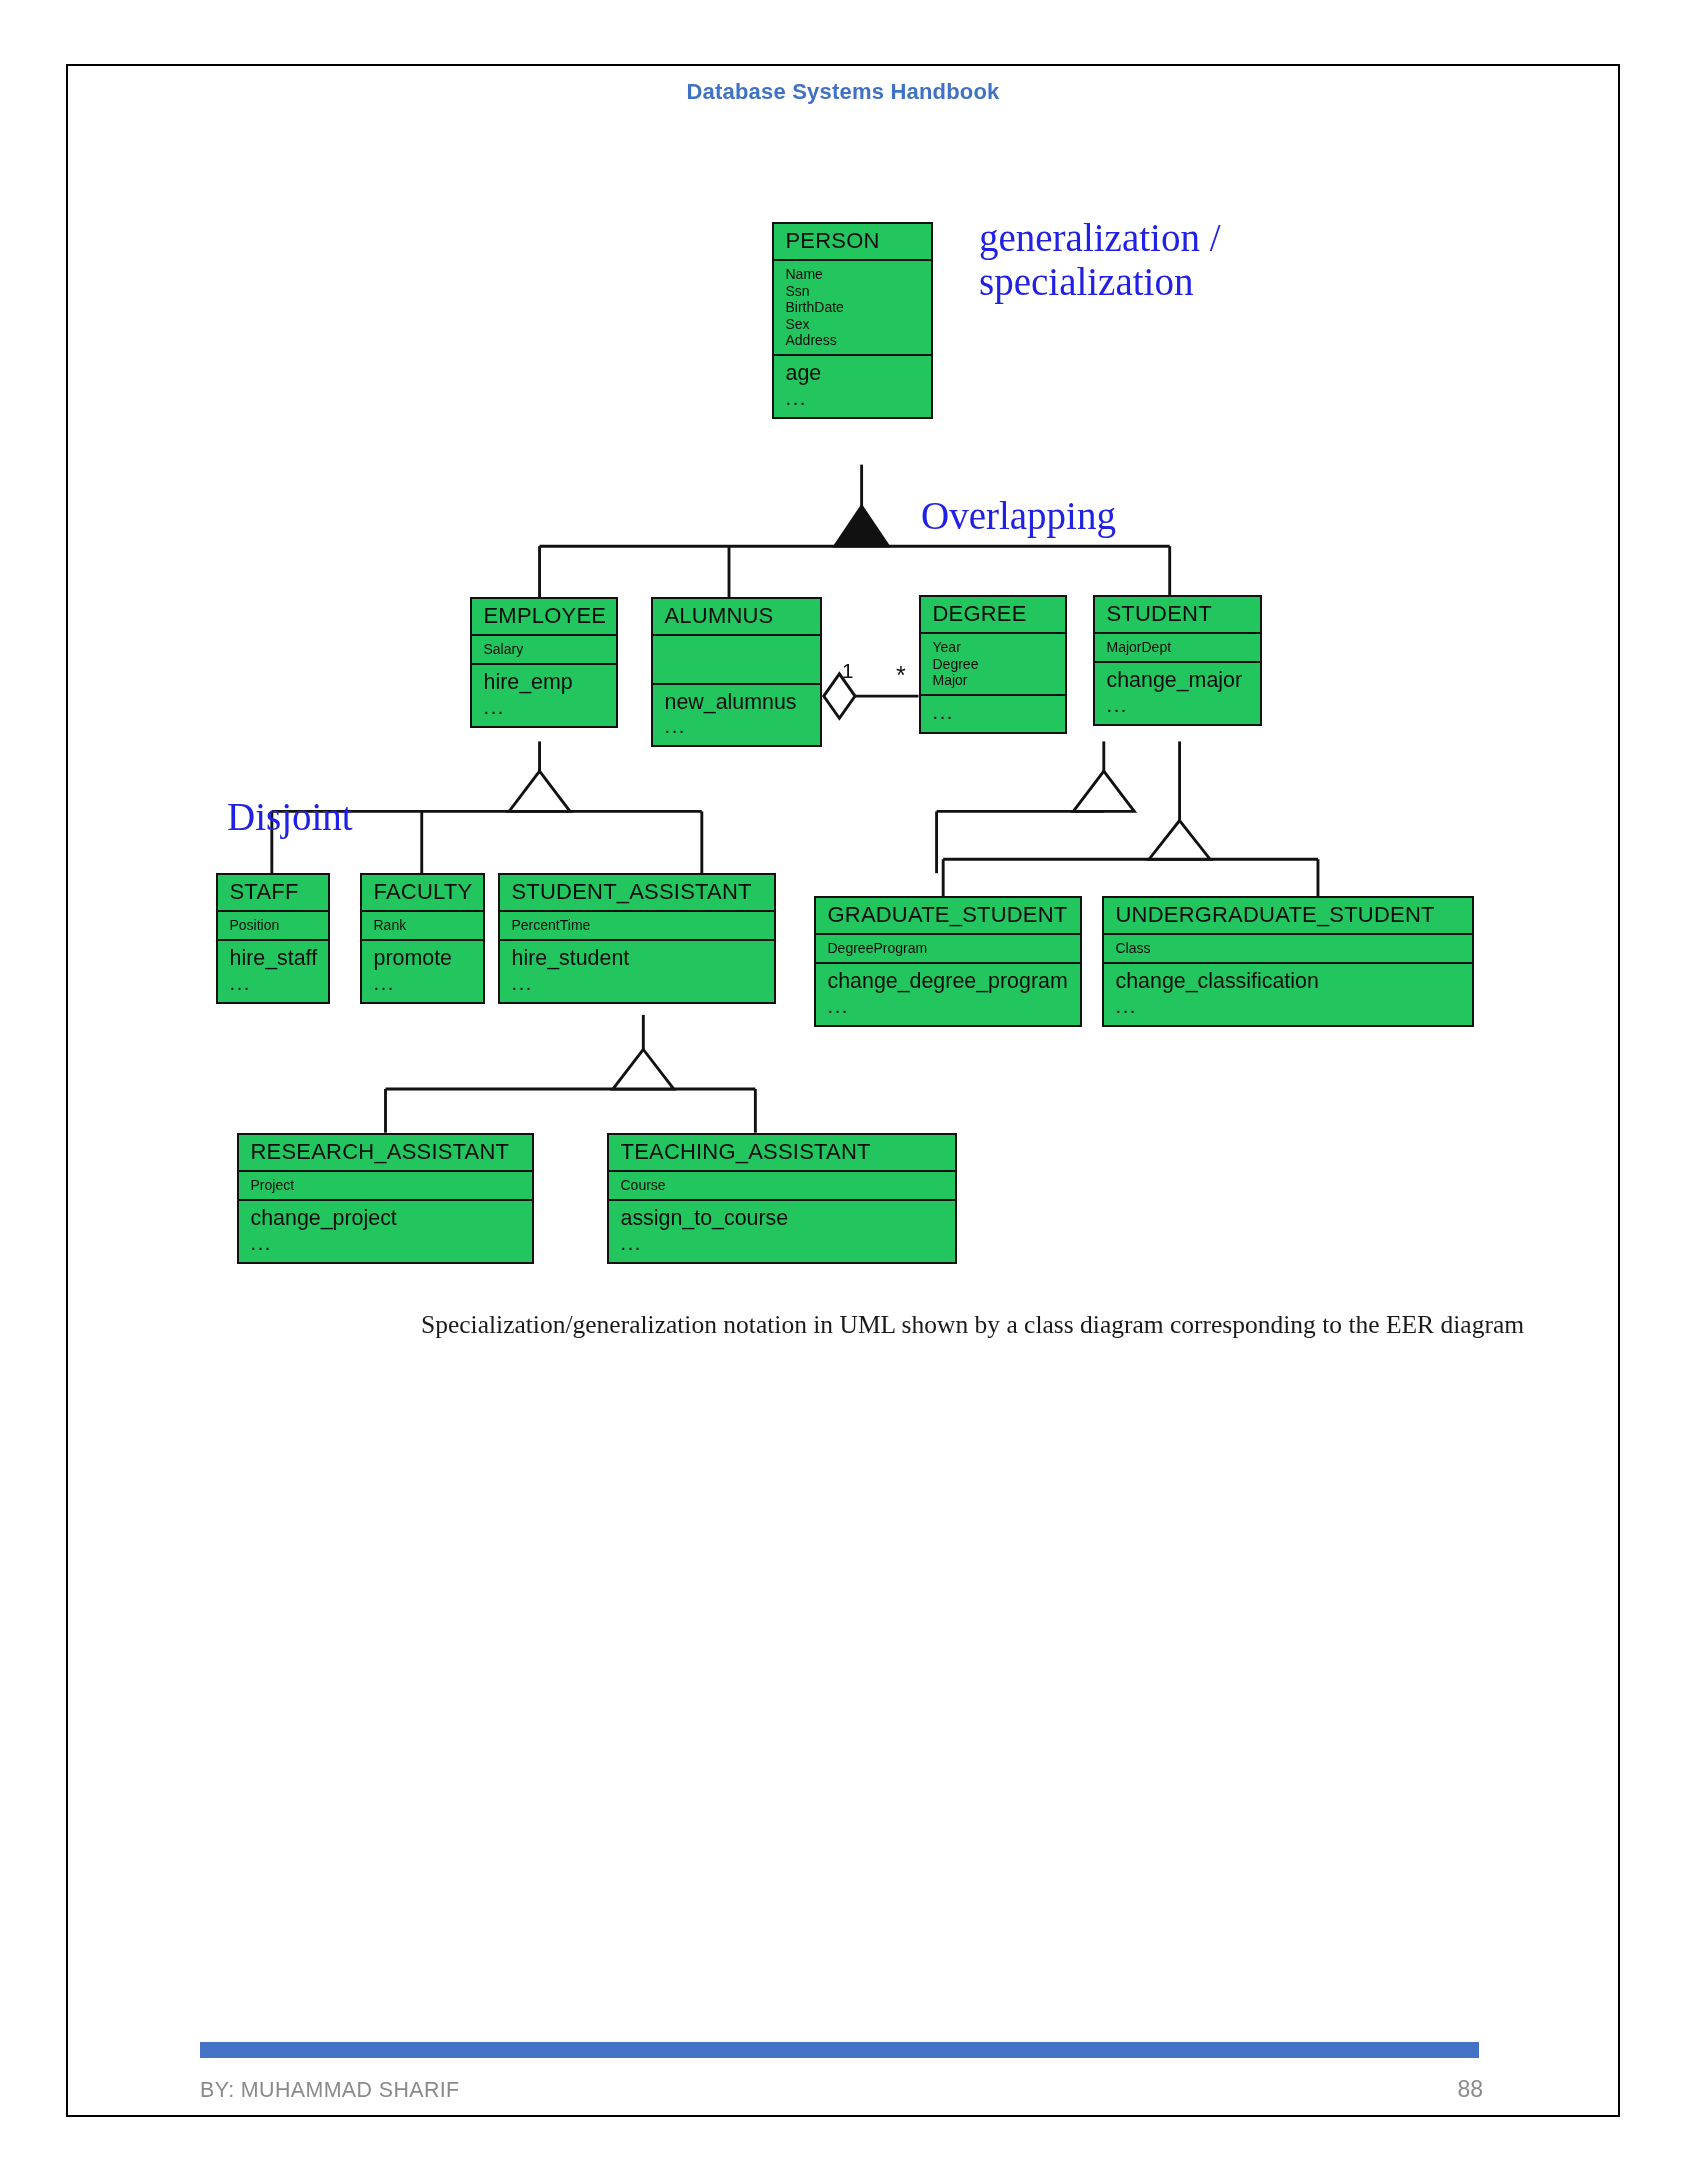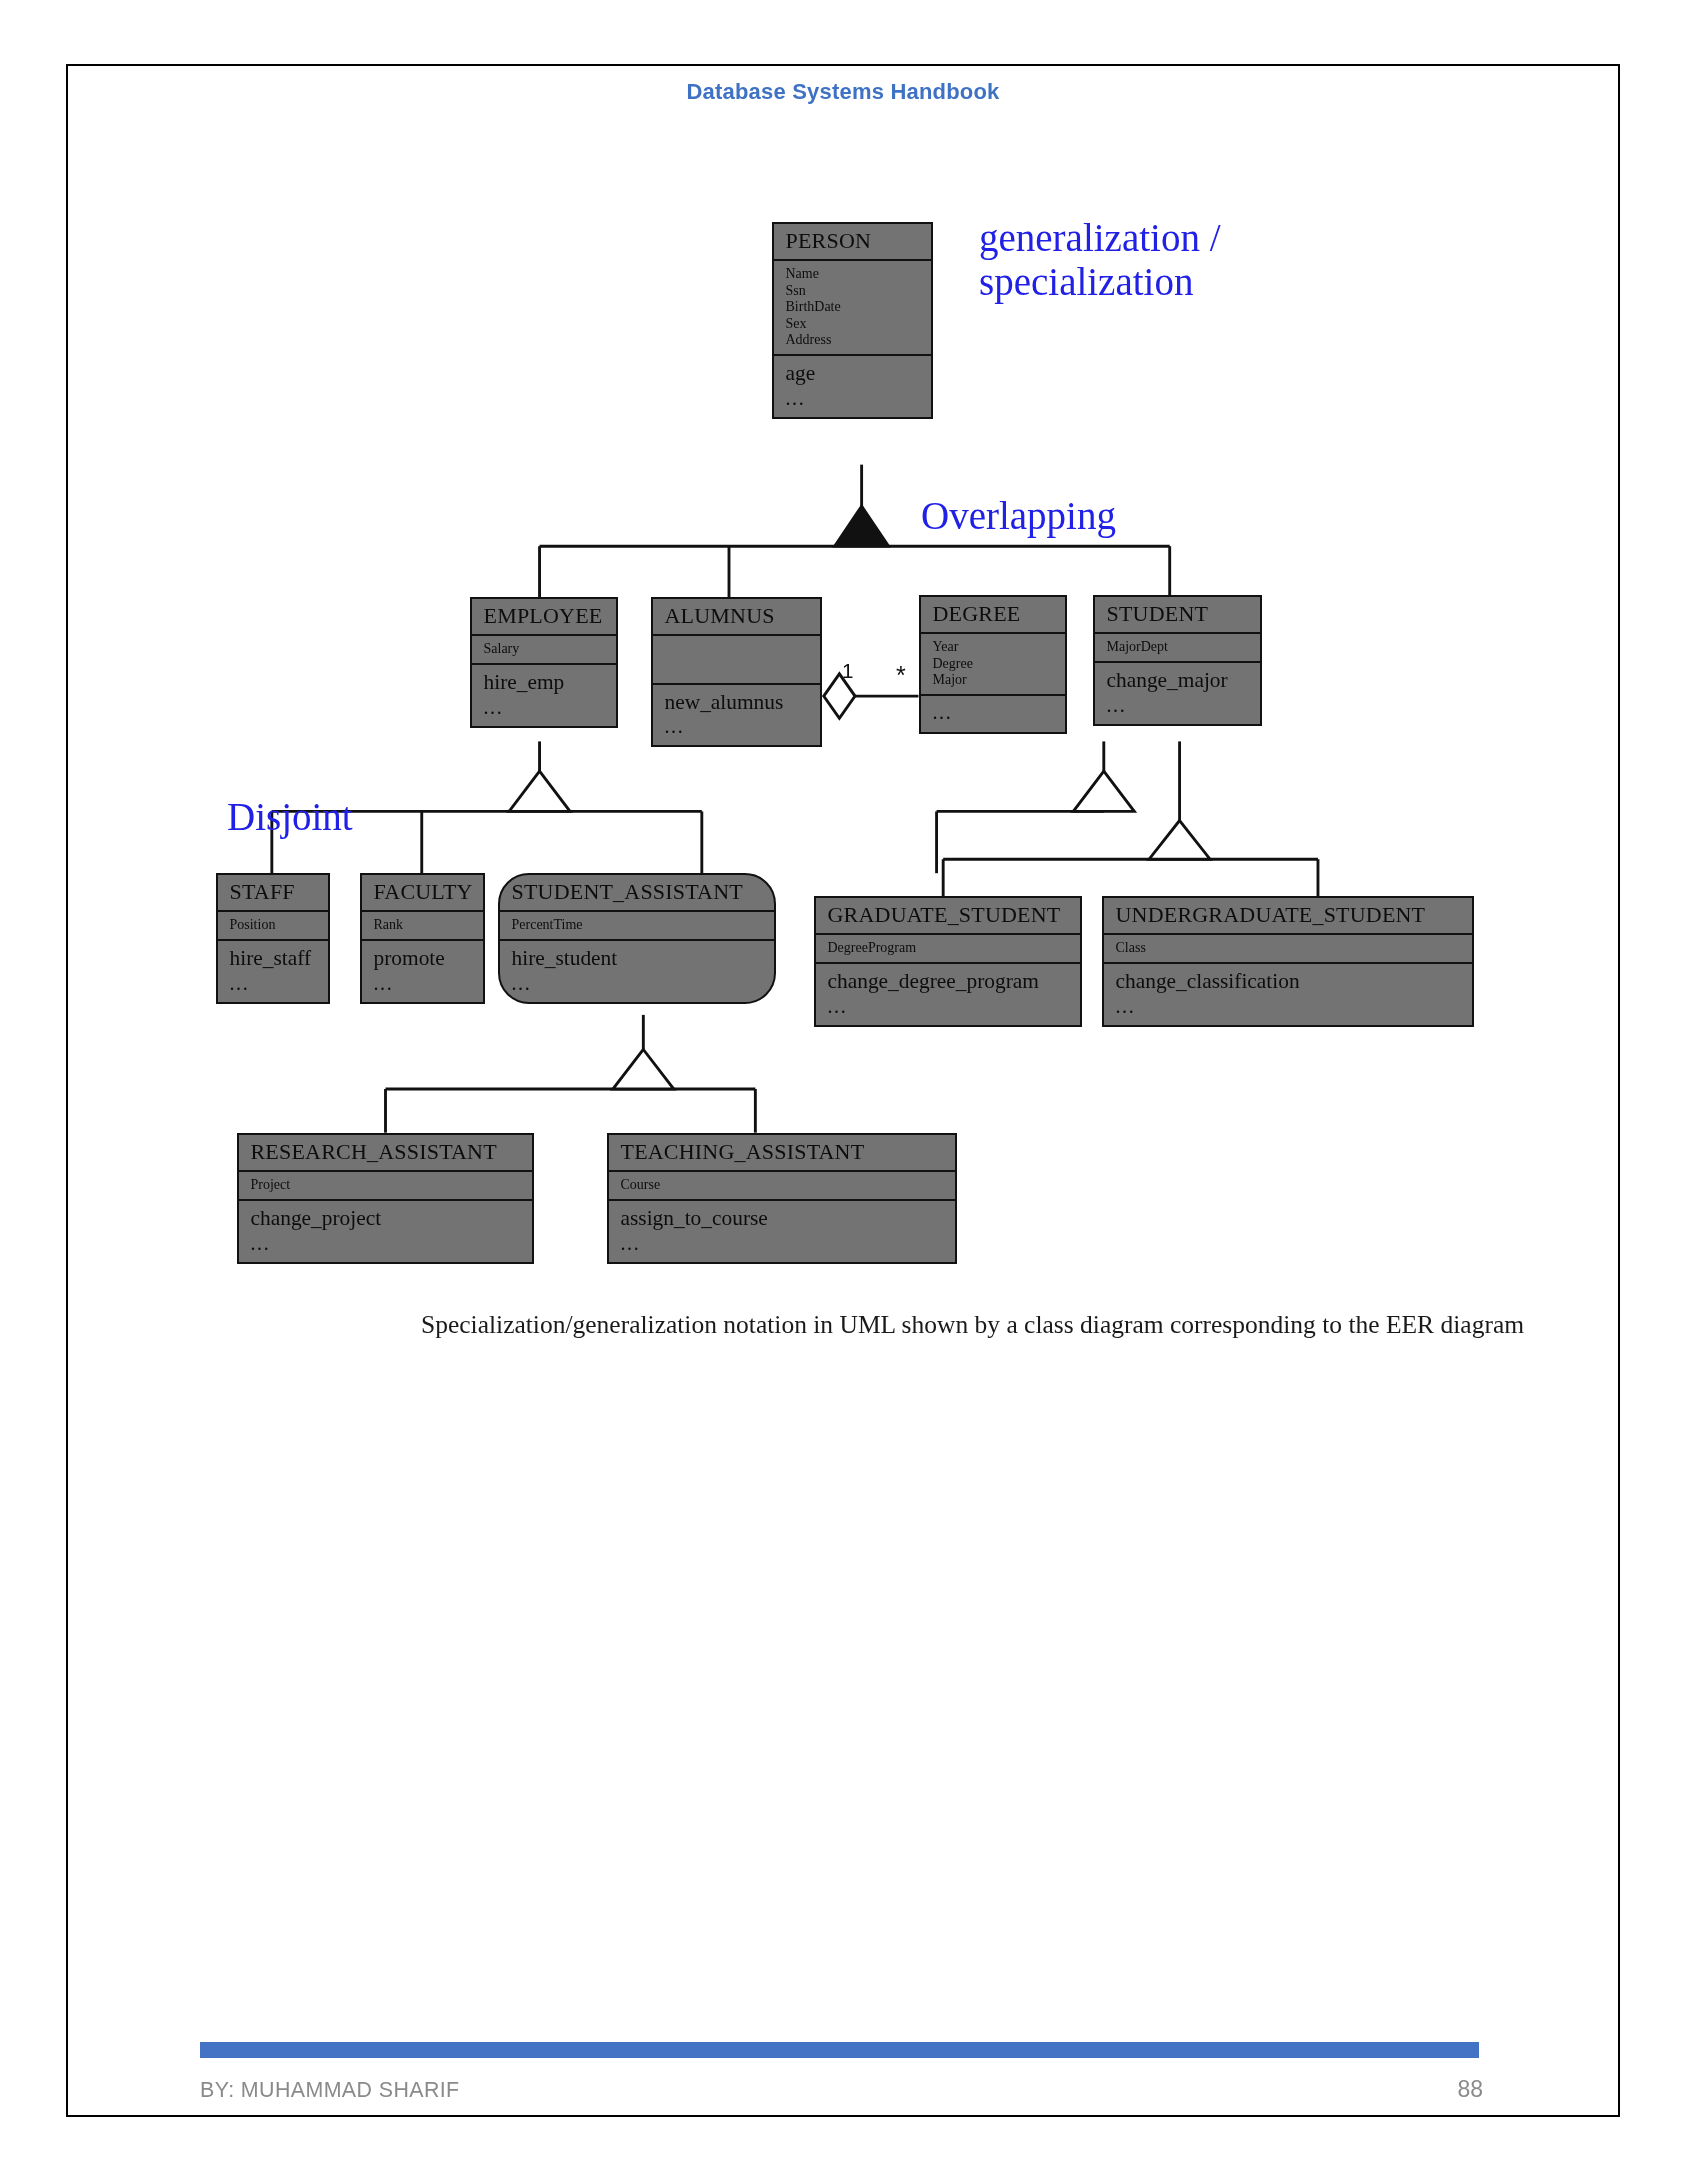--- a/index.html
+++ b/index.html
@@ -52,22 +52,22 @@
   #diagram svg {
     position: absolute;
     left: 0;
     top: 0;
   }
   
   .uml-class {
     position: absolute;
     box-sizing: border-box;
     border: 2.5px solid #111111;
-    background: #737373;
-    font-family: Liberation Serif, serif;
+    background: #22c55e;
+    font-family: Liberation Sans, sans-serif;
     color: #0d0d0d;
     z-index: 5;
   }
   .uml-name {
     font-size: 22px;
     padding: 4.1px 7.4px 5px 11.5px;
     border-bottom: 2.5px solid #111111;
     white-space: nowrap;
     letter-spacing: 0.2px;
   }
@@ -277,21 +277,21 @@
     <div class="uml-name">FACULTY</div>
     <div class="uml-attrs">
       <div>Rank</div>
     </div>
     <div class="uml-ops">
       <div>promote</div>
       <div class="ellipsis">...</div>
     </div>
   </div>
 
-  <div class="uml-class" style="left:498px; top:873px; width:278px;border-radius:31px;">
+  <div class="uml-class" style="left:498px; top:873px; width:278px;">
     <div class="uml-name">STUDENT_ASSISTANT</div>
     <div class="uml-attrs">
       <div>PercentTime</div>
     </div>
     <div class="uml-ops">
       <div>hire_student</div>
       <div class="ellipsis">...</div>
     </div>
   </div>
 

